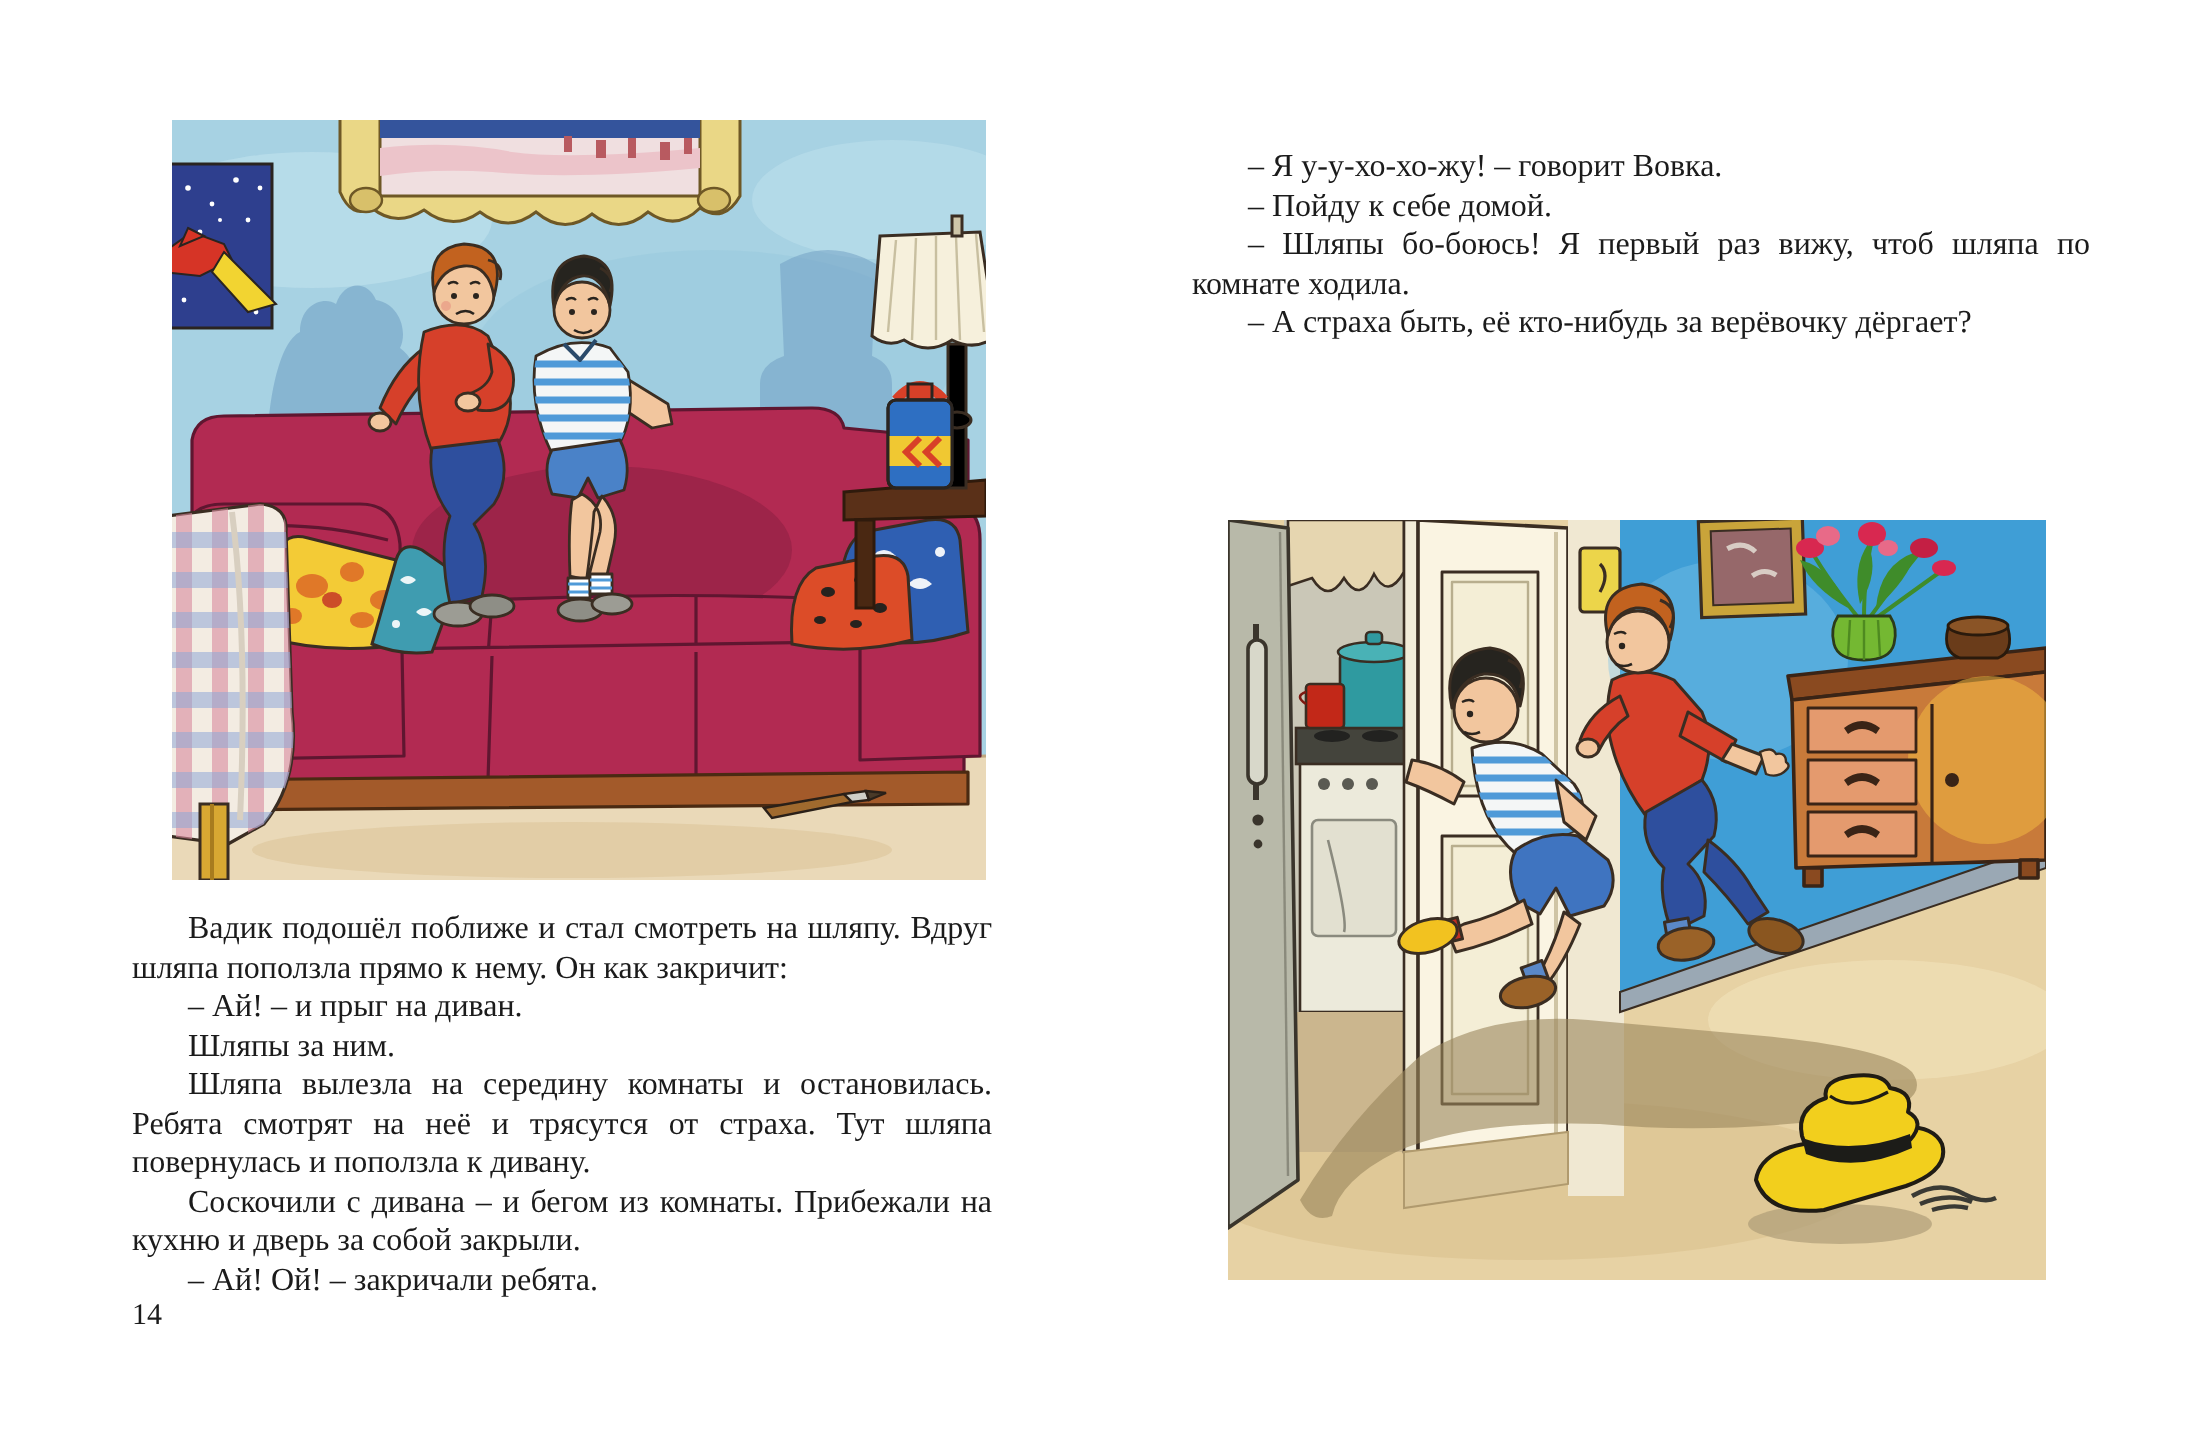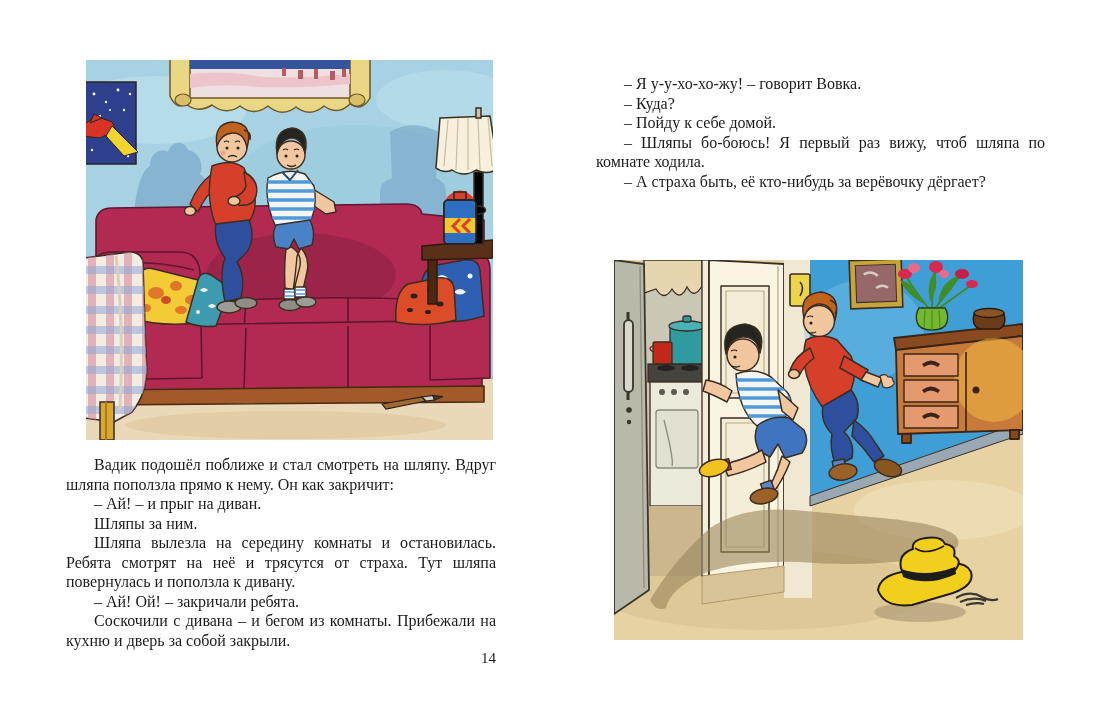--- a/index.html
+++ b/index.html
@@ -9,21 +9,21 @@
   .page-left{left:4px;width:550px;}
   .page-right{left:550px;width:550px;}
   figure.illo{margin:0;position:absolute;}
   figure.illo svg{display:block;width:100%;height:100%;}
   .illo-left{left:82px;top:60px;width:407px;height:380px;}
   .illo-right{left:64px;top:260px;width:409px;height:380px;} 
   .text-block{position:absolute;font-size:16px;line-height:19.5px;text-align:justify;}
   .text-left{left:62px;top:455px;width:430px;}
   .text-right{left:46px;top:54px;width:449px;margin-top:20px;} 
   .text-block p{margin:0;text-indent:28px;}
-  .page-number{position:absolute;left:62px;top:650px;width:430px;text-align:right;font-size:15px;}
+  .page-number{position:absolute;left:62px;top:650px;width:430px;text-align:left;font-size:15px;}
   [data-interactable="false"]{cursor:default;}
 </style>
 </head>
 <body>
 
 <div class="spread" data-interactable="false">
 
   <section class="page page-left" data-interactable="false">
 
     <figure class="illo illo-left" data-interactable="false" aria-label="Вовка и Вадик испуганно забрались с ногами на малиновый диван">
@@ -238,32 +238,31 @@
           <path d="M347,335.5 L357,336.5 L348.5,340 Z" fill="#4a3a28"></path>
         </g>
       </svg>
     </figure>
 
     <div class="text-block text-left" data-interactable="false">
       <p data-interactable="false">Вадик подошёл поближе и стал смотреть на шляпу. Вдруг шляпа поползла прямо к нему. Он как закричит:</p>
       <p data-interactable="false">– Ай! – и прыг на диван.</p>
       <p data-interactable="false">Шляпы за ним.</p>
       <p data-interactable="false">Шляпа вылезла на середину комнаты и остановилась. Ребята смотрят на неё и трясутся от страха. Тут шляпа повернулась и поползла к дивану.</p>
+      <p data-interactable="false">Соскочили с дивана – и бегом из комнаты. Прибежали на кухню и дверь за собой закрыли.</p>
       <p data-interactable="false">– Ай! Ой! – закричали ребята.</p>
-      <p data-interactable="false">Соскочили с дивана – и бегом из комнаты. Прибежали на кухню и дверь за собой закрыли.</p>
     </div>
 
     <div class="page-number" data-interactable="false">14</div>
   </section>
 
   <section class="page page-right" data-interactable="false">
 
     <div class="text-block text-right" data-interactable="false">
       <p data-interactable="false">– Я у-у-хо-хо-жу! – говорит Вовка.</p>
-      <p data-interactable="false">– Куда?</p>
       <p data-interactable="false">– Пойду к себе домой.</p>
       <p data-interactable="false">– Шляпы бо-боюсь! Я первый раз вижу, чтоб шляпа по комнате ходила.</p>
       <p data-interactable="false">– А страха быть, её кто-нибудь за верёвочку дёргает?</p>
     </div>
 
     <figure class="illo illo-right" data-interactable="false" aria-label="Мальчики выбегают из комнаты на кухню, на полу лежит жёлтая шляпа">
       <svg viewBox="0 0 409 380" data-interactable="false">
 
         <rect data-interactable="false" x="0" y="0" width="409" height="380" fill="#e7d2a4"></rect>
         <ellipse cx="150" cy="330" rx="170" ry="40" fill="#d9bf8c" opacity="0.55" data-interactable="false"></ellipse>

